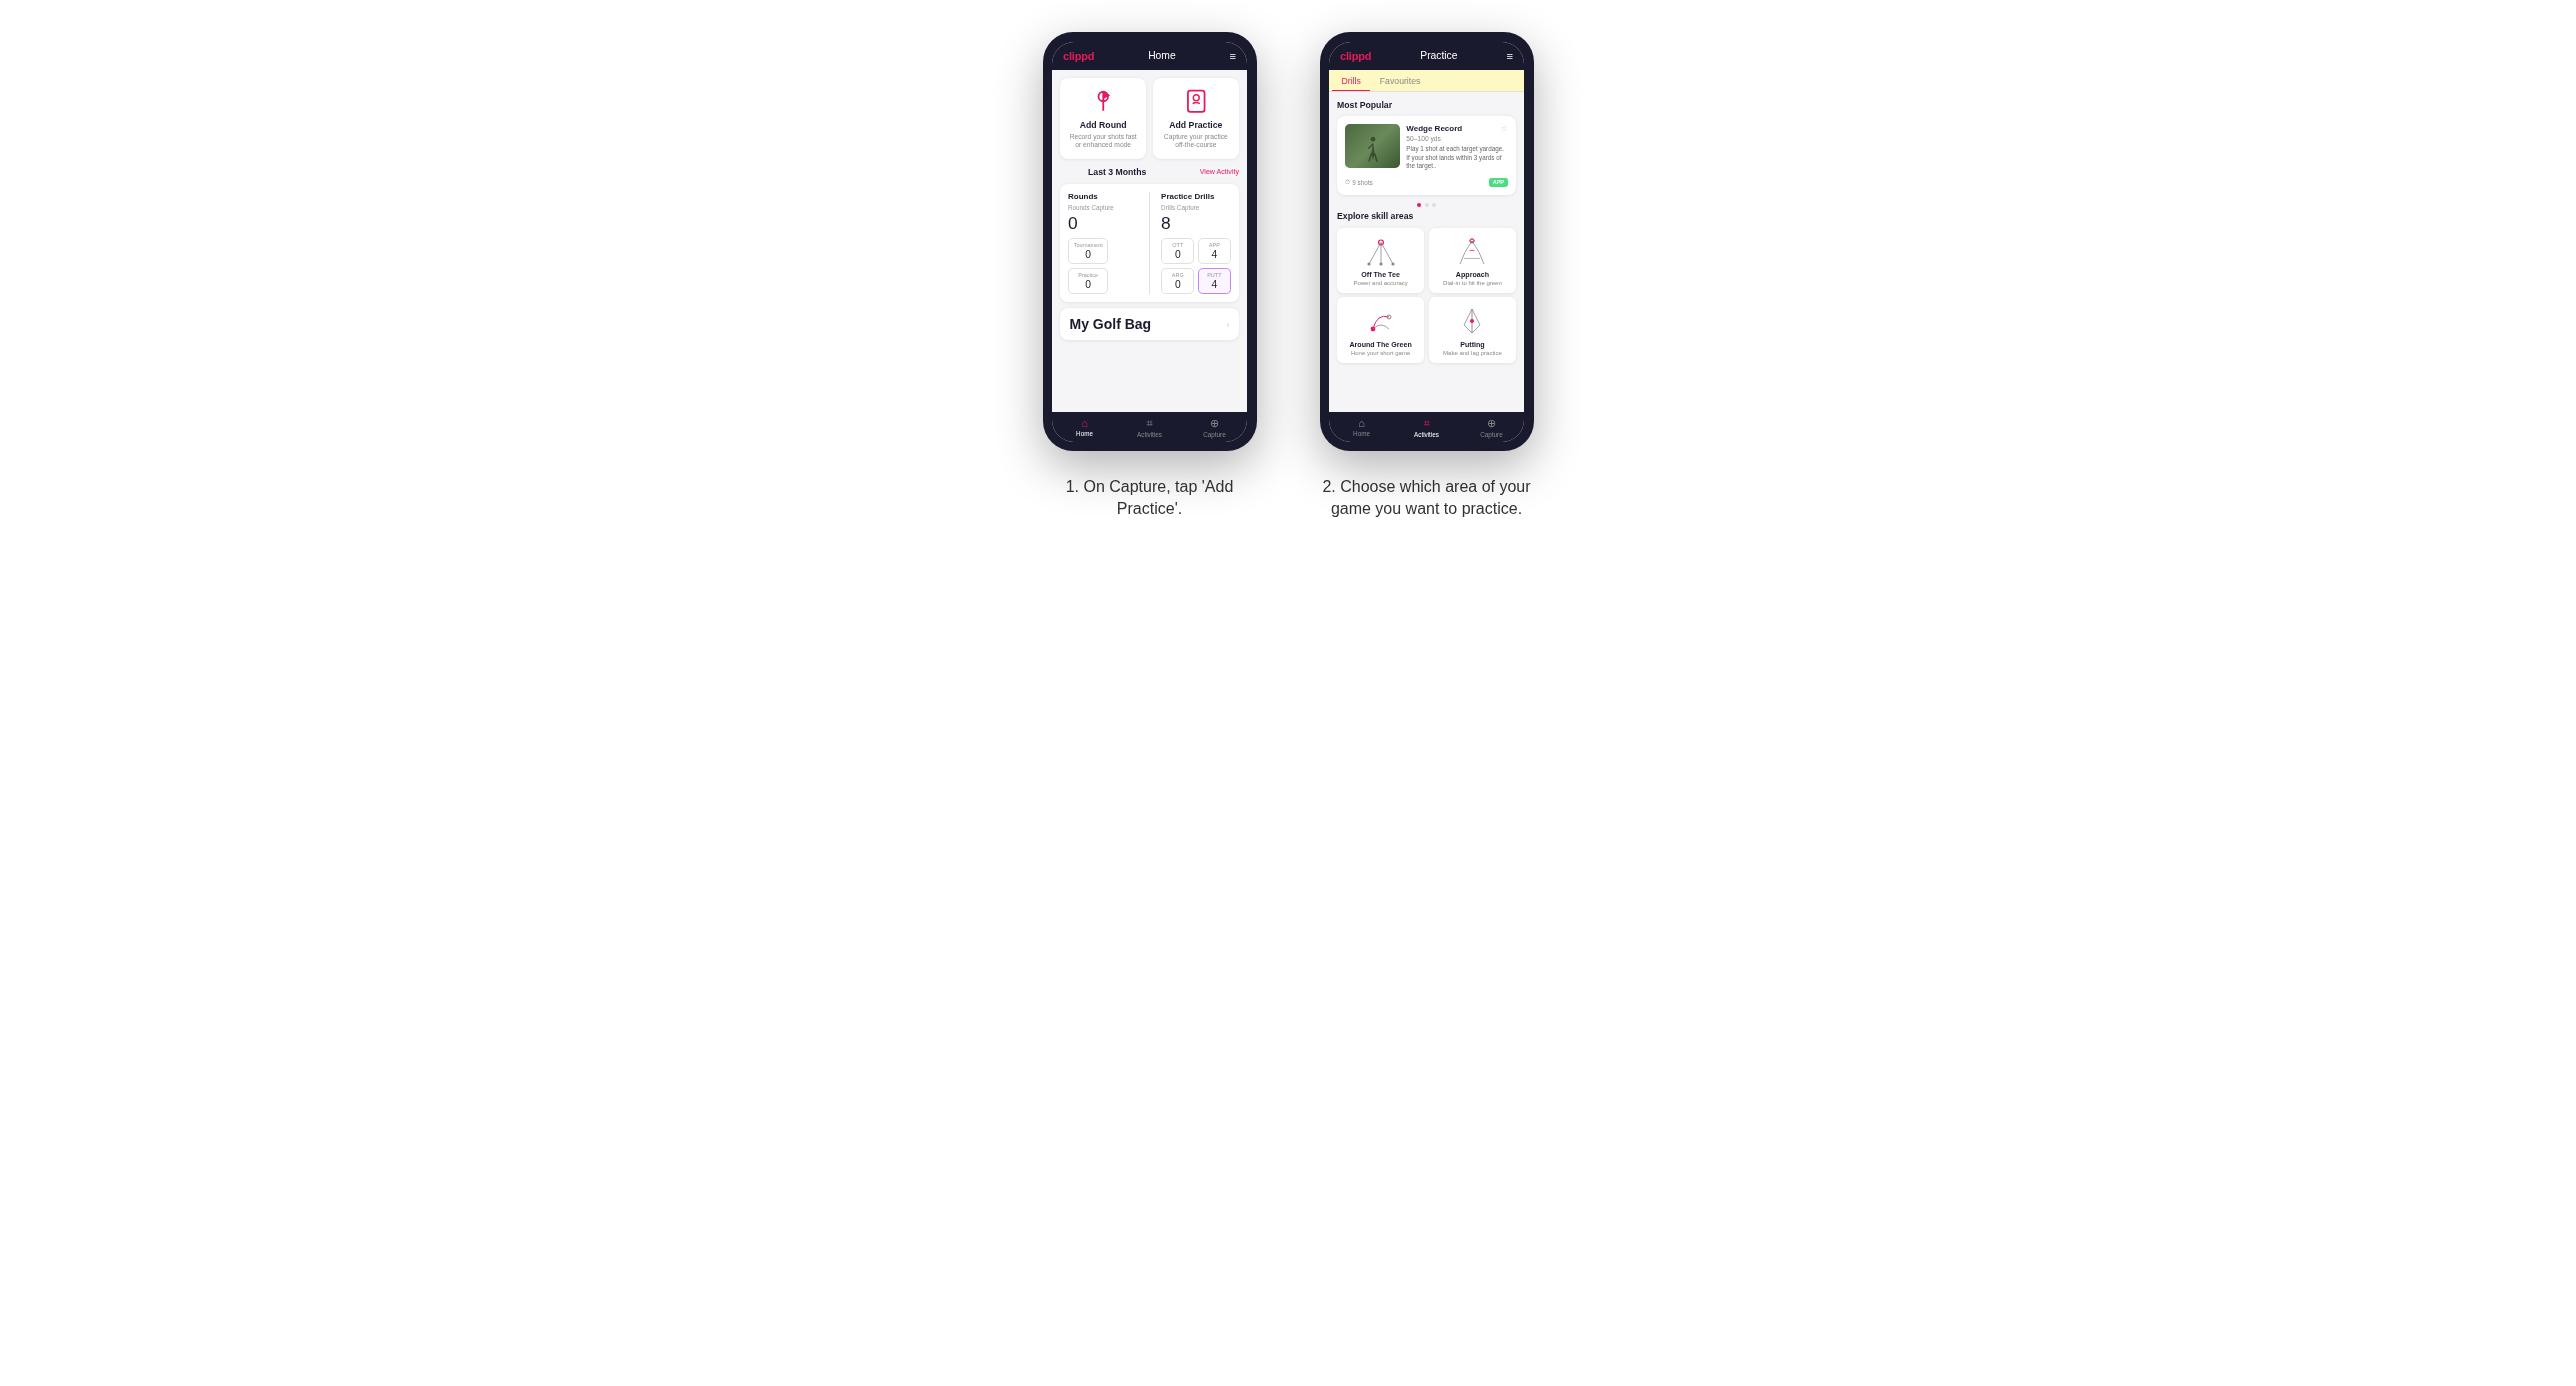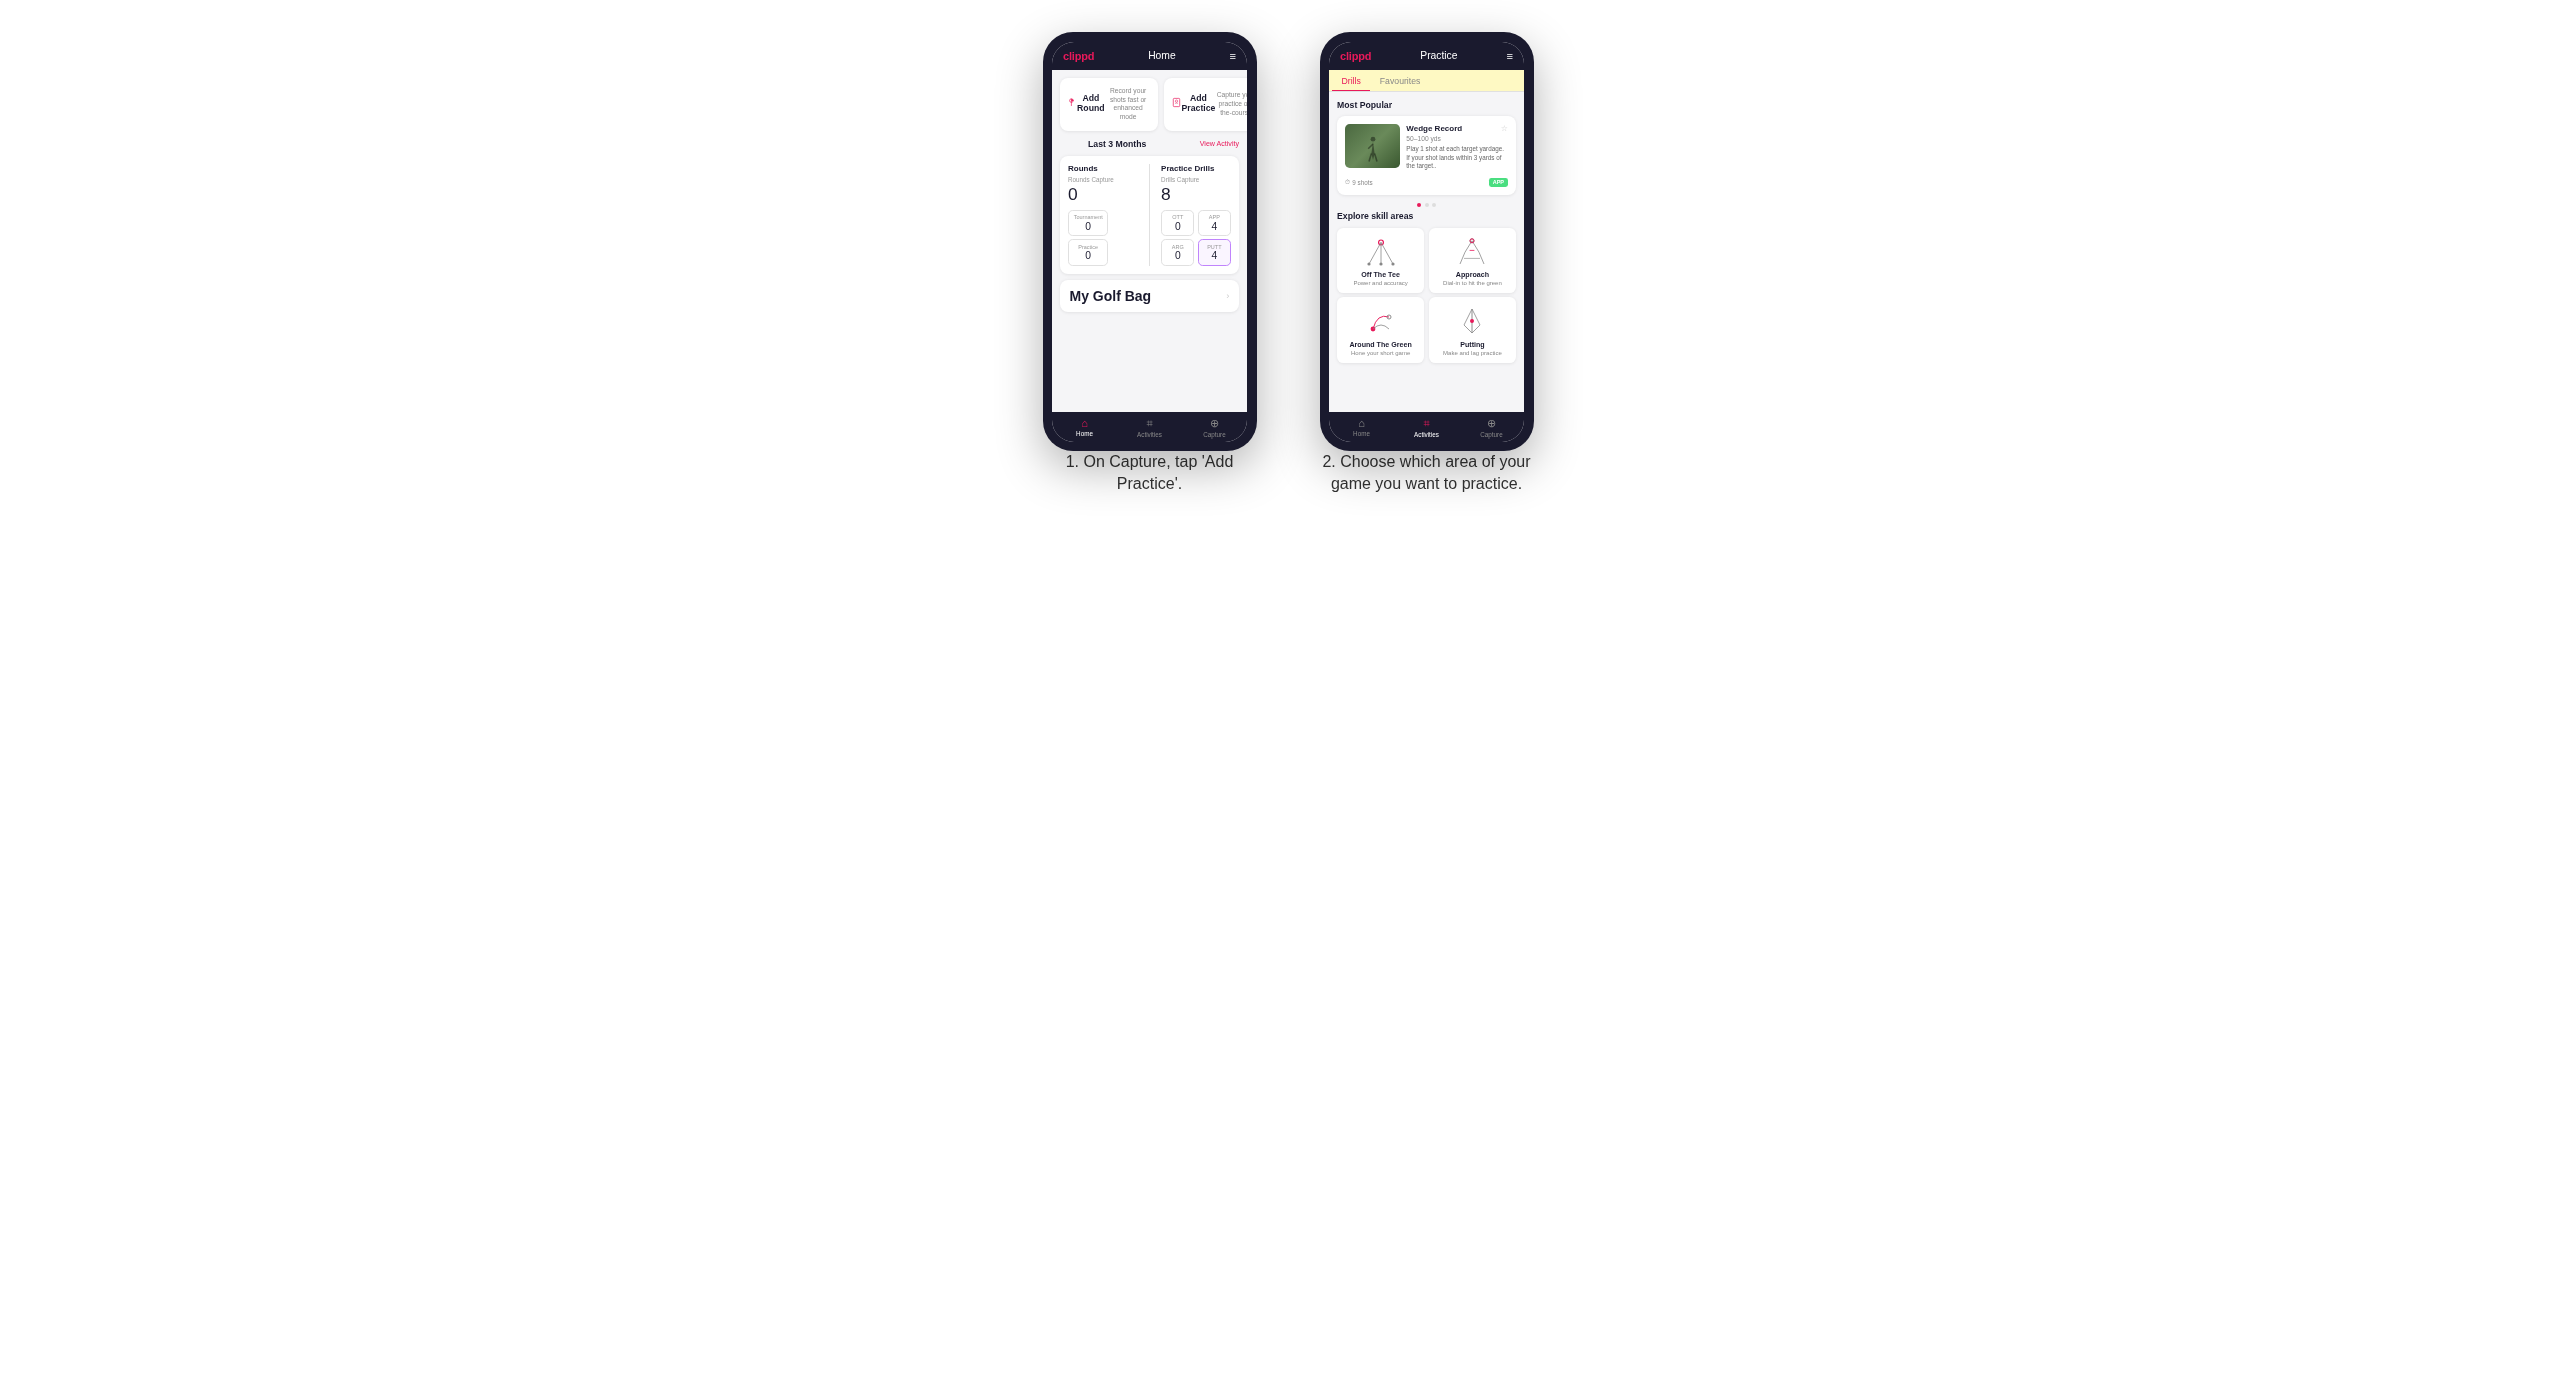--- a/index.html
+++ b/index.html
@@ -17,20 +17,21 @@
       gap: 63px;
       align-items: flex-start;
       max-width: 870px;
       width: 100%;
       justify-content: center;
     }
     .phone-section {
       display: flex;
       flex-direction: column;
       align-items: center;
+      gap: 25px;
     }
     .phone-frame {
       width: 214px;
       height: 419px;
       background: #1a1a2e;
       border-radius: 30px;
       padding: 9.5px;
       box-shadow: 0 16px 47px rgba(0,0,0,0.3);
       position: relative;
     }
@@ -78,21 +79,21 @@
       display: flex;
       gap: 6.3px;
       margin-bottom: 8px;
     }
     .action-card {
       flex: 1;
       background: white;
       border-radius: 8px;
       padding: 9.5px 6.3px;
       display: flex;
-      flex-direction: row;
+      flex-direction: column;
       align-items: center;
       text-align: center;
       box-shadow: 0 0.8px 3.2px rgba(0,0,0,0.08);
     }
     .action-card-icon {
       width: 28.5px;
       height: 28.5px;
       margin-bottom: 4.7px;
       display: flex;
       align-items: center;

